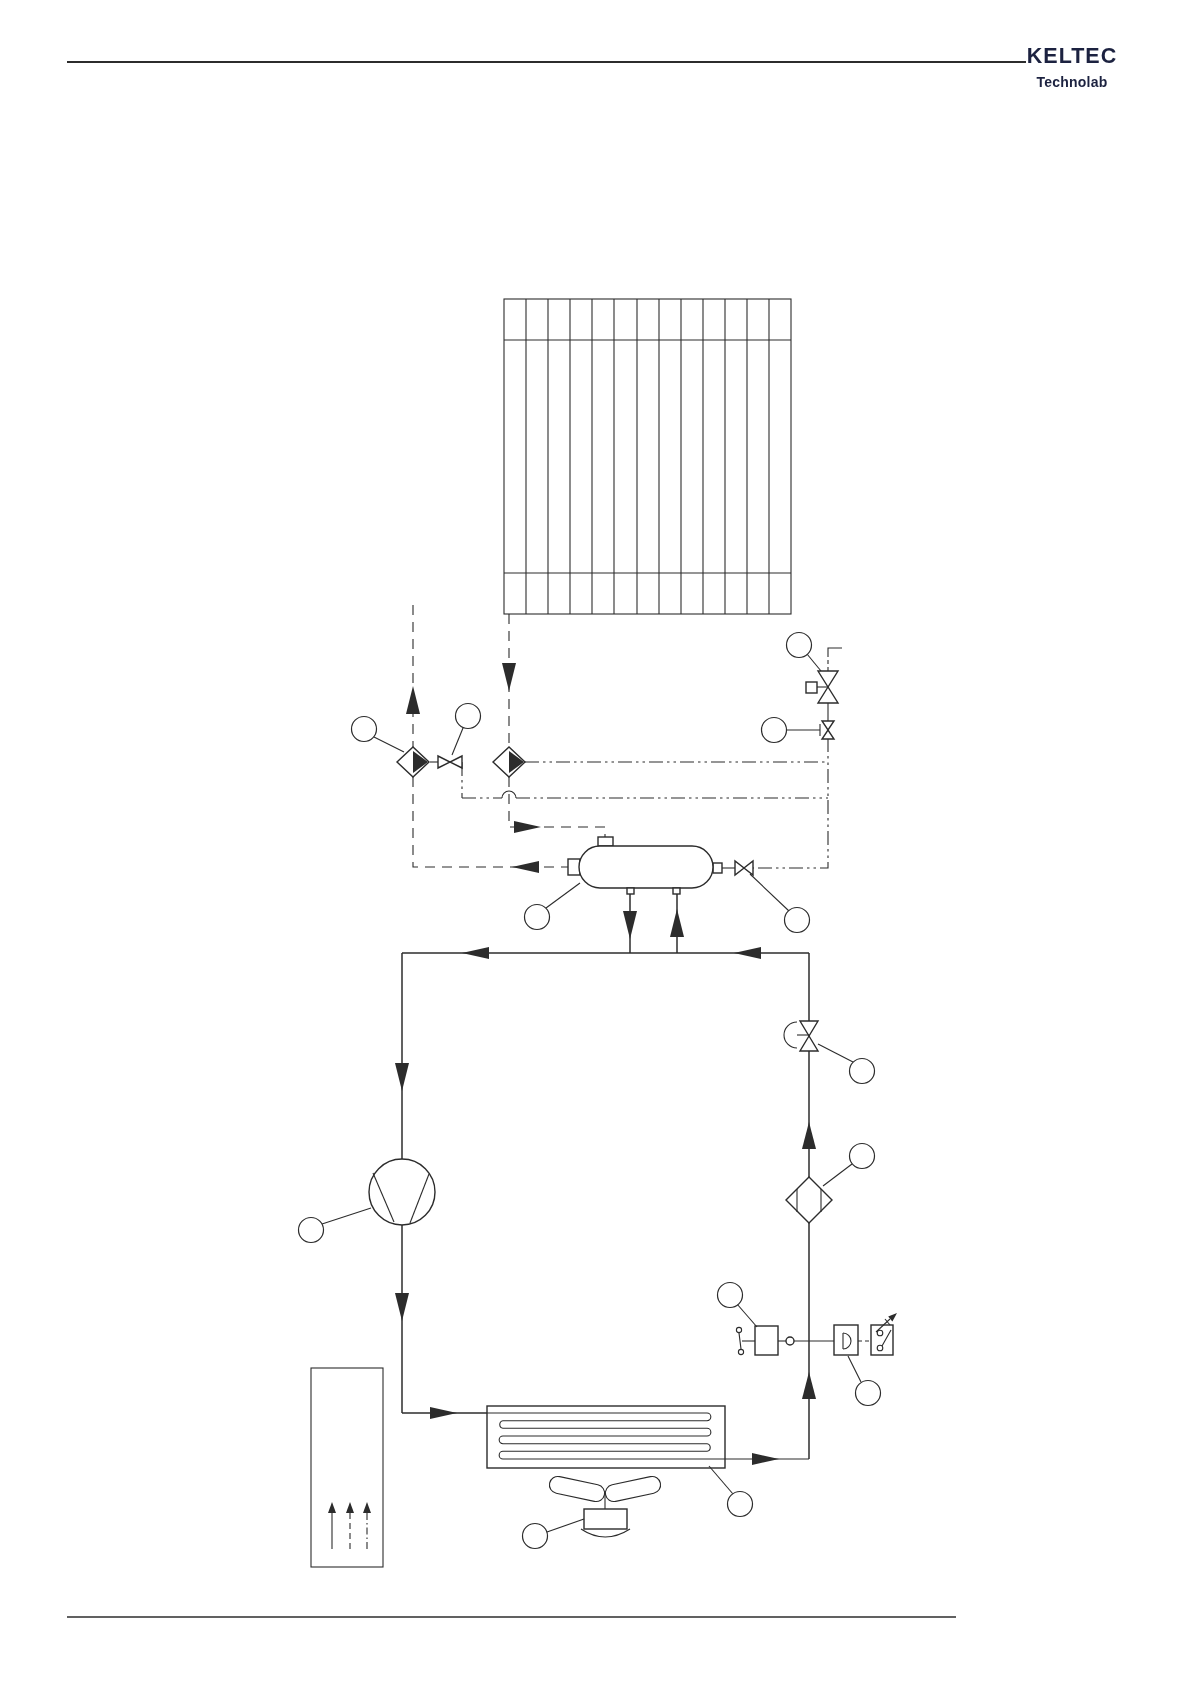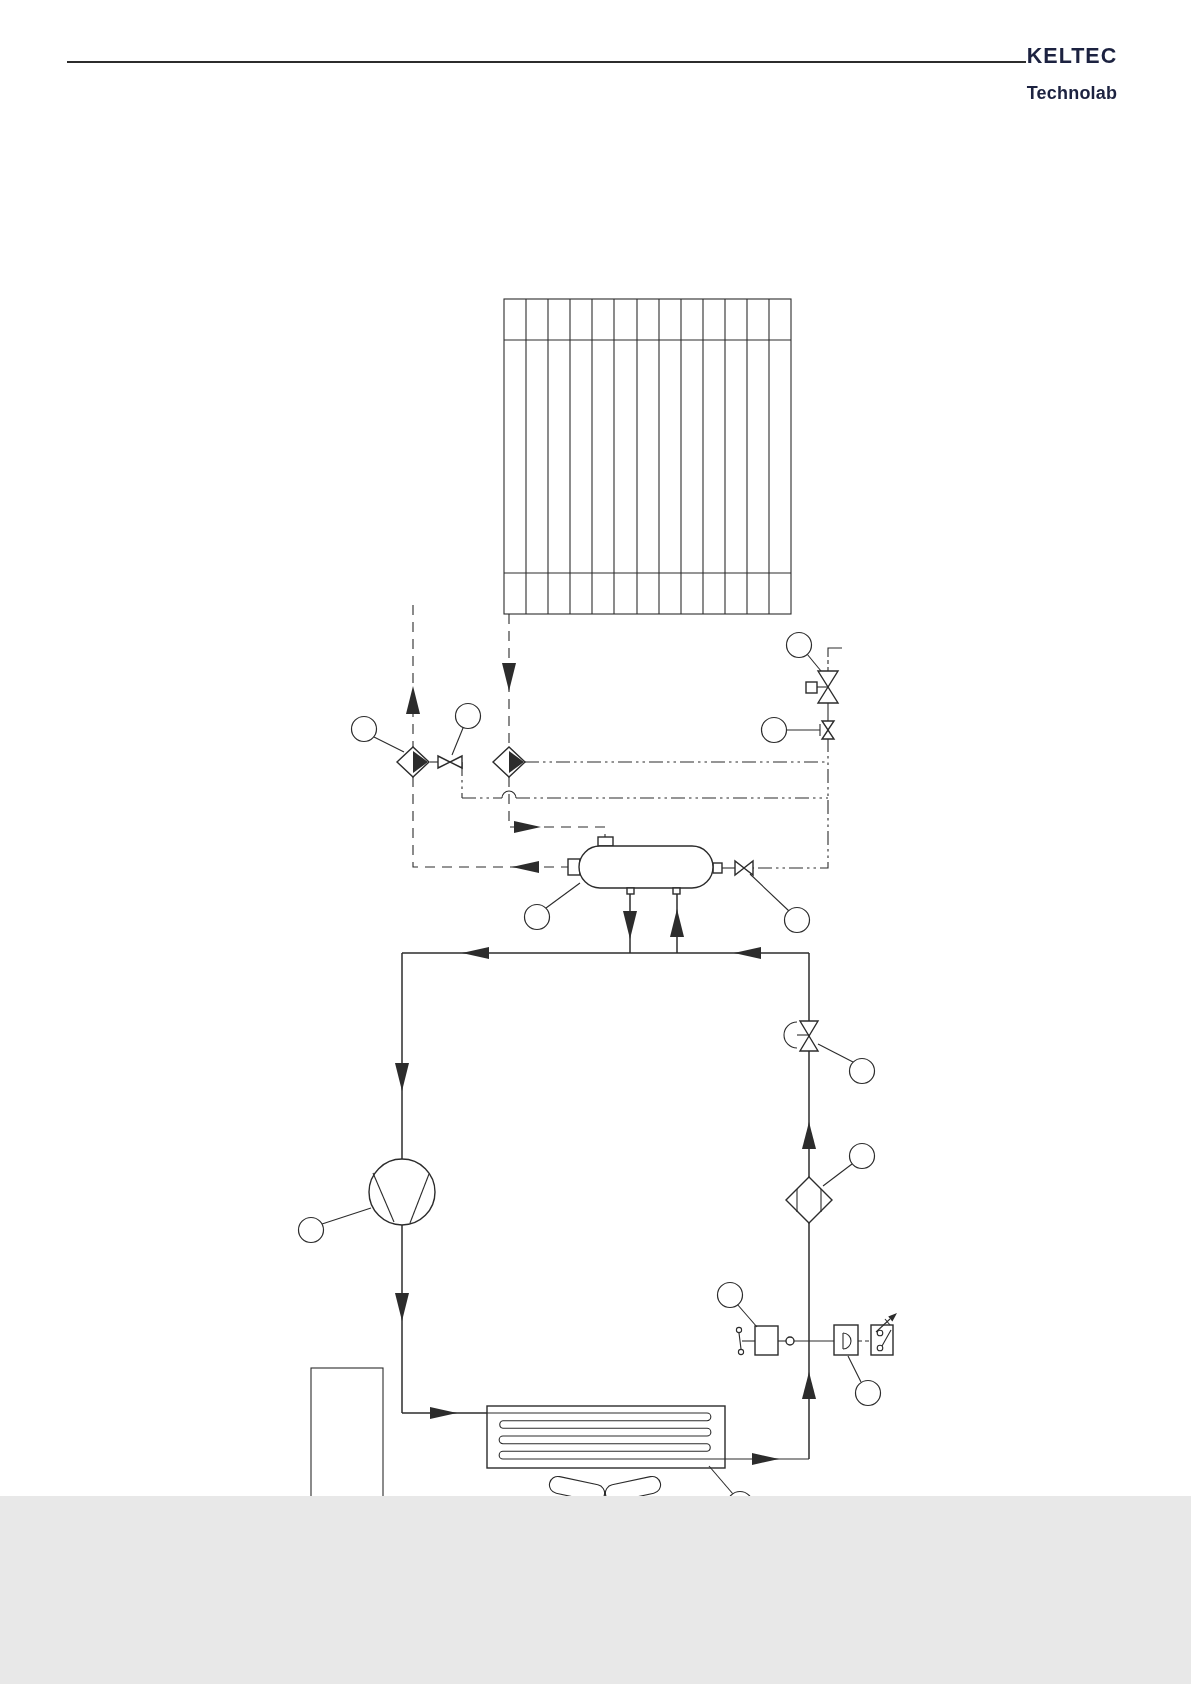--- a/index.html
+++ b/index.html
@@ -1,35 +1,35 @@
 <!DOCTYPE html>
 <html style="--paper: #ffffff; --ink: #2c2c2c; --logo: #1c2240;"><head>
 <meta charset="utf-8">
 <style>
   :root { --paper:#ffffff; --ink:#2c2c2c; --logo:#1c2240; }
   html,body { margin:0; padding:0; background:#e8e8e8; }
   .page {
-    position:relative; width:1191px; height:1496px; margin:0 auto;
+    position:relative; width:1191px; height:1684px; margin:0 auto;
     background:var(--paper); overflow:hidden;
     font-family:"Liberation Sans", sans-serif;
   }
   svg.canvas { position:absolute; left:0; top:0; }
   
   .s  { stroke:var(--ink); stroke-width:1.5; fill:none; }
   .t  { stroke:var(--ink); stroke-width:1.1; fill:none; }
   .w  { fill:var(--paper); stroke:var(--ink); stroke-width:1.4; }
   .f  { fill:var(--ink); stroke:none; }
   .dash { stroke-dasharray:10 7; }
   .ddd  { stroke-dasharray:14 4 2.5 4 2.5 4; }
   .sd   { stroke-dasharray:4 3; }
   .balloon { fill:var(--paper); stroke:var(--ink); stroke-width:1.2; }
   
   .logo { position:absolute; left:1022px; top:46px; width:100px; text-align:center; color:var(--logo); }
   .brand { font-size:21.5px; font-weight:800; letter-spacing:1px; line-height:1; }
-  .brand-sub { font-size:18px; font-weight:700; letter-spacing:0.2px; margin-top:15px; }
+  .brand-sub { font-size:14px; font-weight:700; letter-spacing:0.2px; margin-top:6px; }
 </style>
 </head>
 <body>
 
 <div class="page">
 
   <div class="logo">
     <div class="brand">KELTEC</div>
     <div class="brand-sub">Technolab</div>
   </div>

